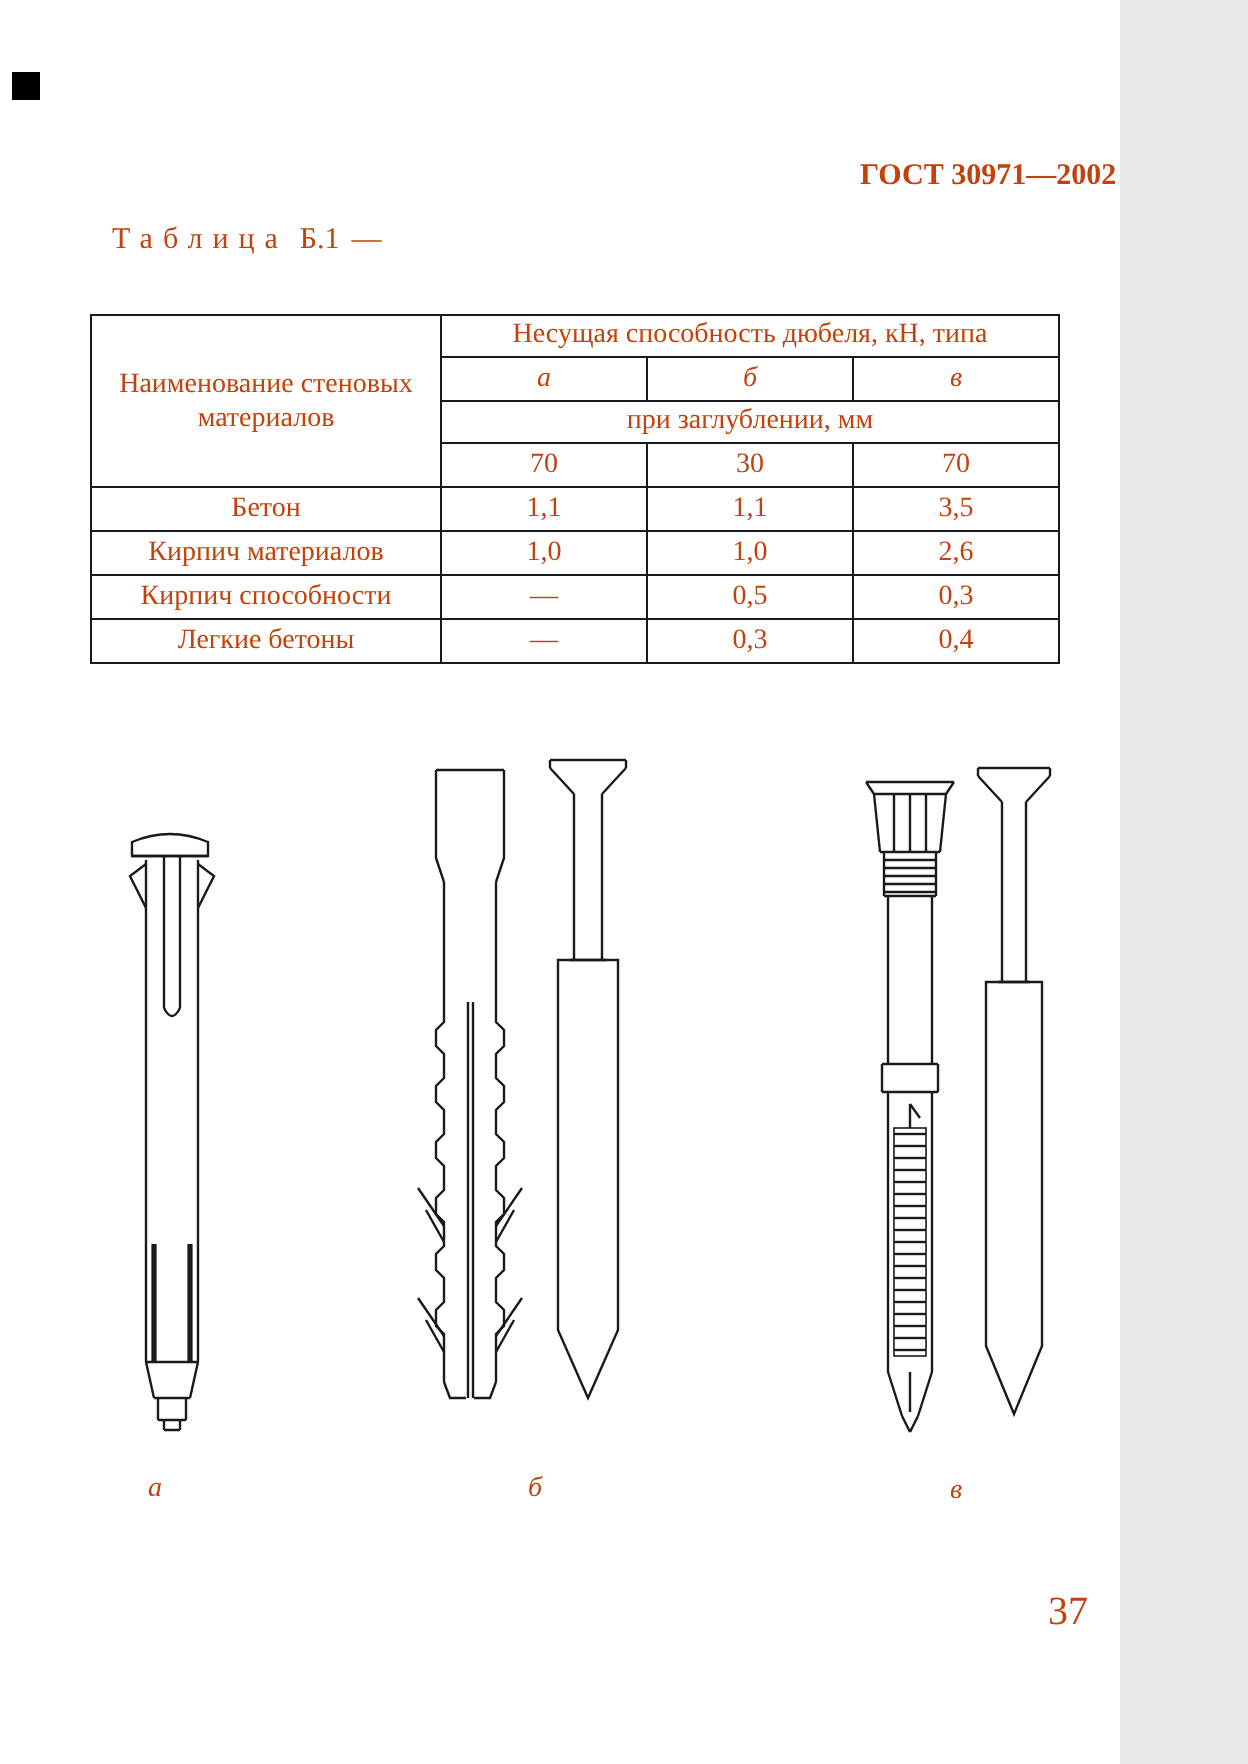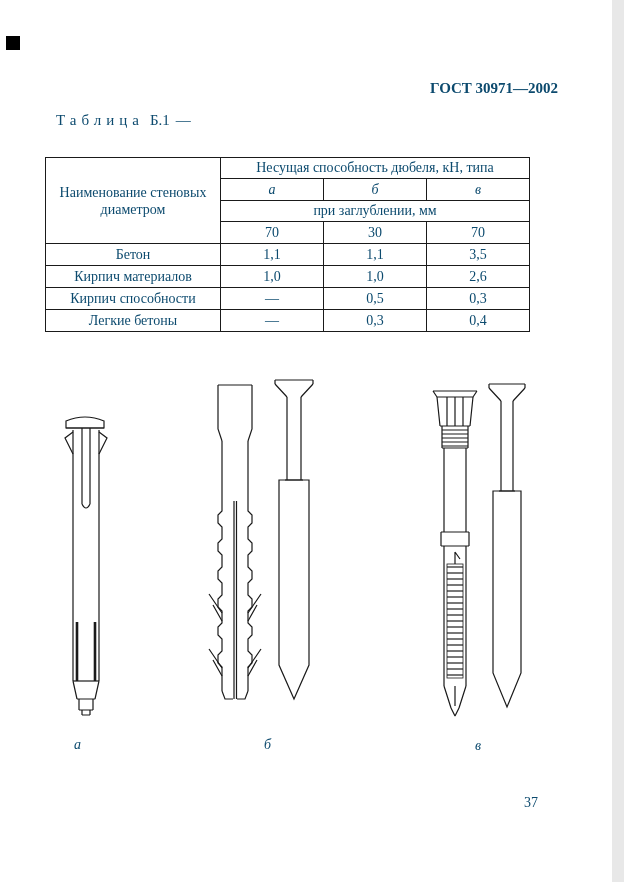--- a/index.html
+++ b/index.html
@@ -1,17 +1,17 @@
 <!DOCTYPE html>
 <html><head>
 <meta charset="utf-8">
 <style>
   html,body{margin:0;padding:0;background:#e8e8e8;}
-  .page{position:relative;width:612px;height:882px;background:#ffffff;overflow:hidden;
-        font-family:"Liberation Serif", serif;color:#0c4a6e;}
+  .page{position:relative;width:560px;height:882px;background:#ffffff;overflow:hidden;
+        font-family:"Liberation Serif", serif;color:#c2410c;}
   .abs{position:absolute;text-align:right;}
   .scan-mark{left:6px;top:36px;width:14px;height:14px;background:#000;}
   .doc-header{left:430px;top:80px;width:112px;text-align:right;
               font-size:15px;font-weight:bold;white-space:nowrap;}
   .caption-label{left:56px;top:112px;font-size:15px;white-space:nowrap;}
   .caption-word{letter-spacing:5px;}
   .caption-num{margin-left:6px;}
   .caption-dash{margin-left:6px;}
   .caption-bold{left:207px;top:111px;width:345px;font-size:15px;font-weight:bold;line-height:21px;}
   .caption-bold span{display:block;}
@@ -22,40 +22,40 @@
   td.c-v,td.c-h{width:94px;}
   td.c-mat{text-align:left;padding-left:7px;font-size:14.5px;}
   tr.r-h1 td{height:20px;} tr.r-h2 td{height:21px;}
   tr.r-h3 td{height:20px;} tr.r-h4 td{height:21px;}
   tr.r-d td{height:21px;}
   .it{font-style:italic;}
   .fig{position:absolute;}
   .fig svg{display:block;}
   .fig-label{font-style:italic;font-size:14px;}
   .lbl-a{left:74px;top:737px;} .lbl-b{left:264px;top:737px;} .lbl-v{left:475px;top:738px;}
-  .page-number{left:524px;top:795px;font-size:14px;}
+  .page-number{left:524px;top:795px;font-size:20px;}
   svg path, svg line, svg polyline{fill:none;stroke:#1a1a1a;stroke-width:1.2;}
 </style>
 </head>
 <body>
 
 <div class="page">
 
   <div class="abs scan-mark"></div>
 
   <div class="abs doc-header">ГОСТ 30971—2002</div>
 
   <div class="abs caption-label">
     <span class="caption-word">Таблица</span><span class="caption-num">Б.1</span><span class="caption-dash">—</span>
   </div>
 
   <table class="b1">
     <tbody>
         <tr class="r-h1">
-      <td class="c-name" rowspan="4">Наименование стеновых диаметром</td>
+      <td class="c-name" rowspan="4">Наименование стеновых материалов</td>
       <td class="c-h" colspan="3">Несущая способность дюбеля, кН, типа</td>
     </tr>
     <tr class="r-h2">
       <td class="c-h it">а</td>
       <td class="c-h it">б</td>
       <td class="c-h it">в</td>
     </tr>
     <tr class="r-h3">
       <td class="c-h" colspan="3">при заглублении, мм</td>
     </tr>

